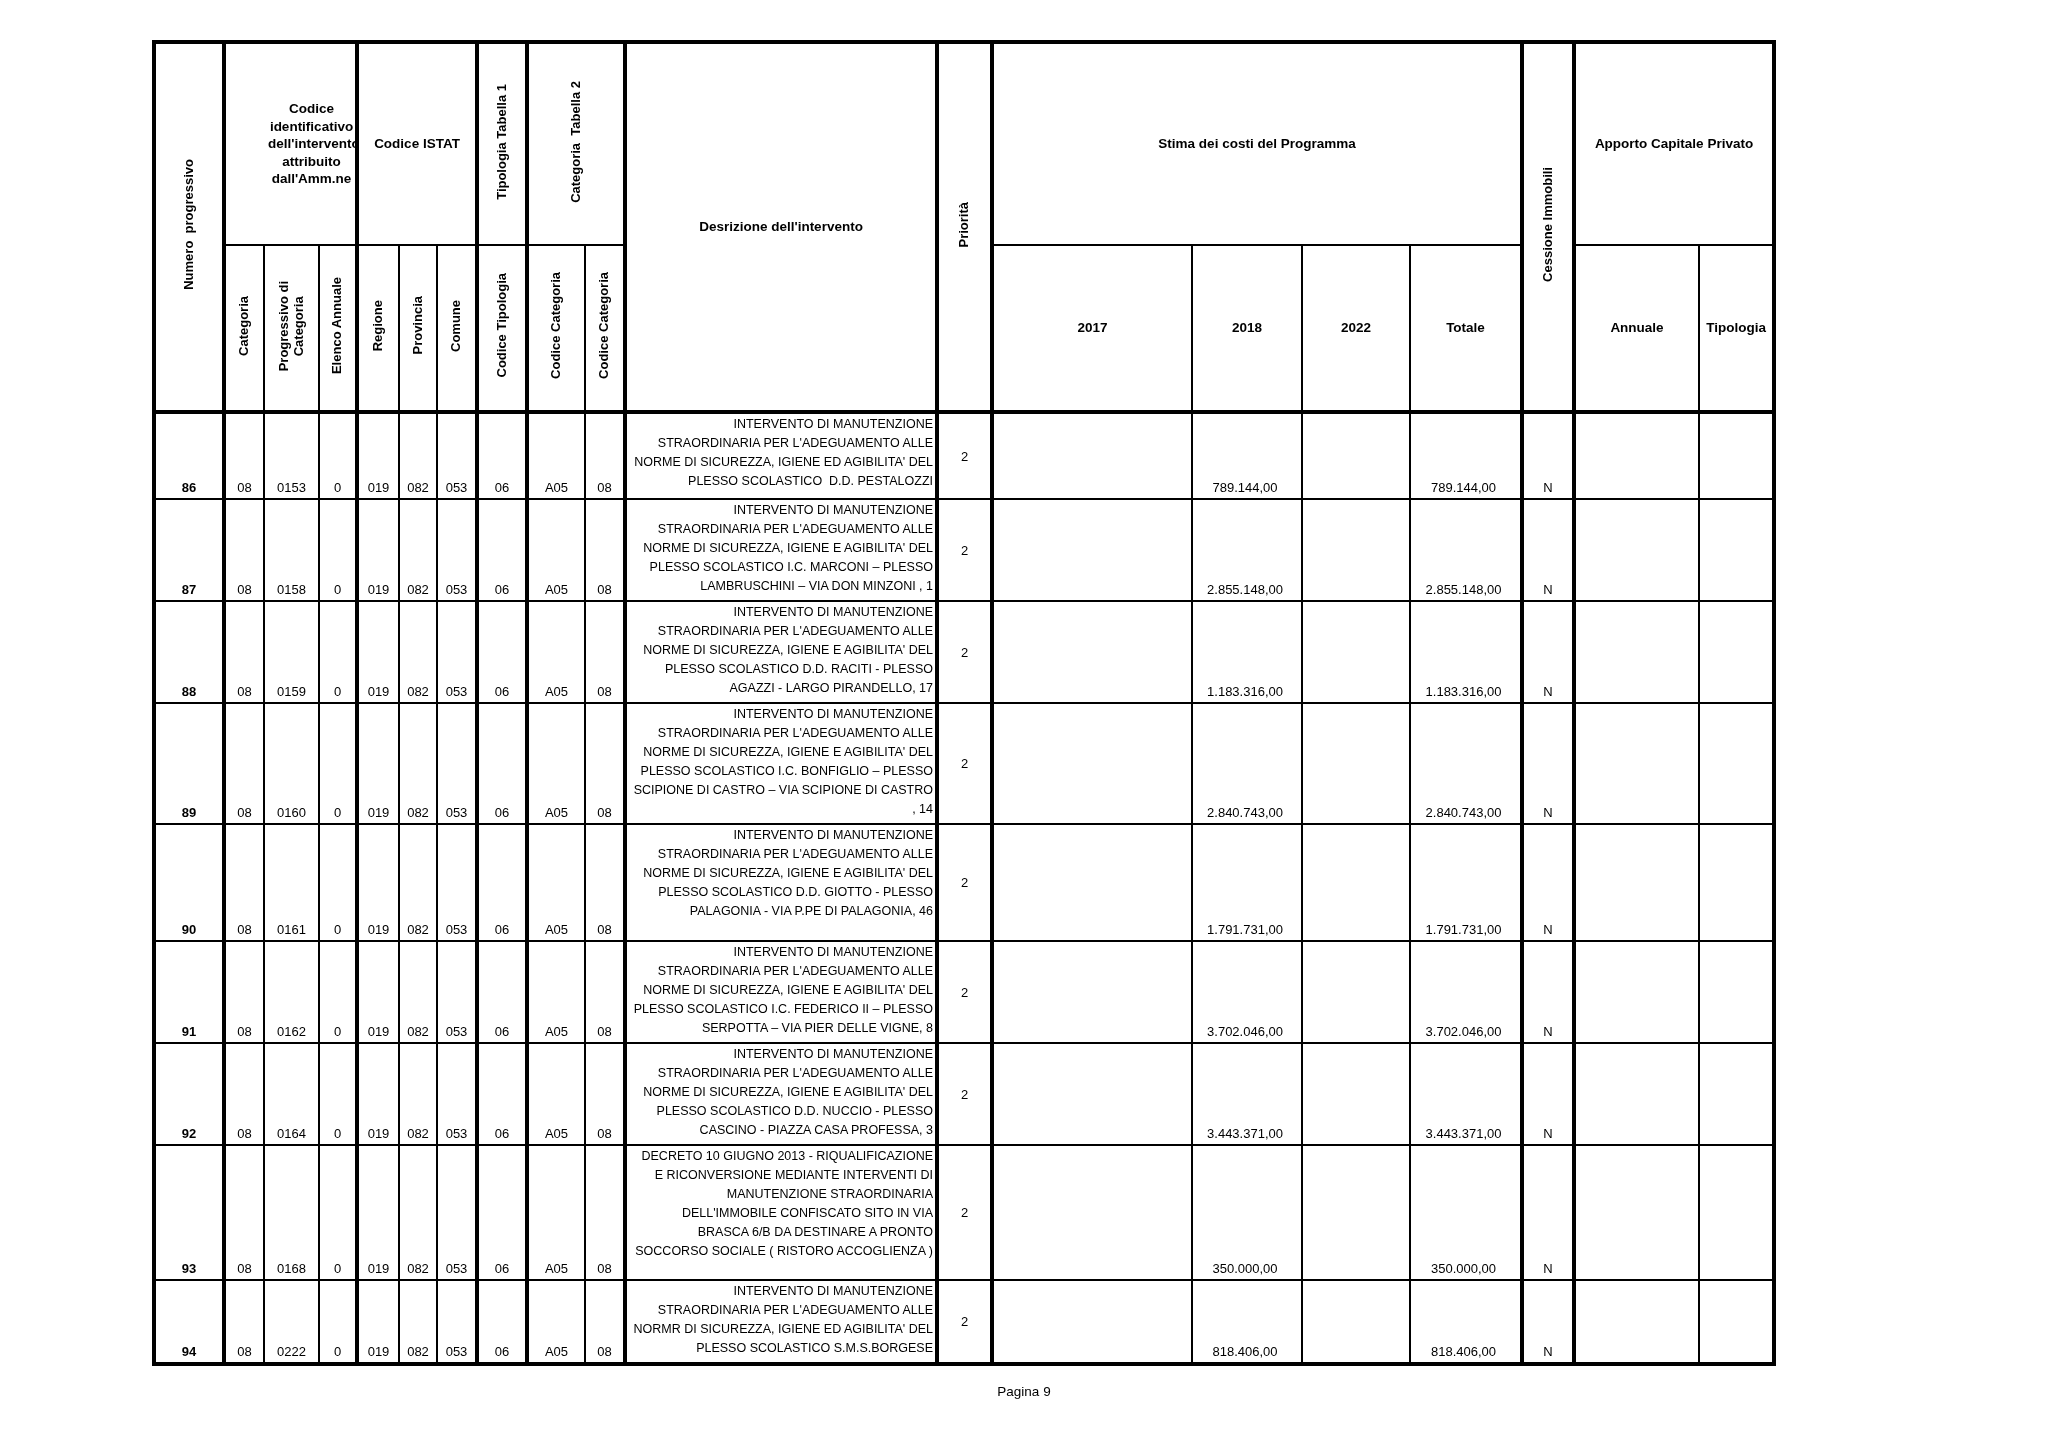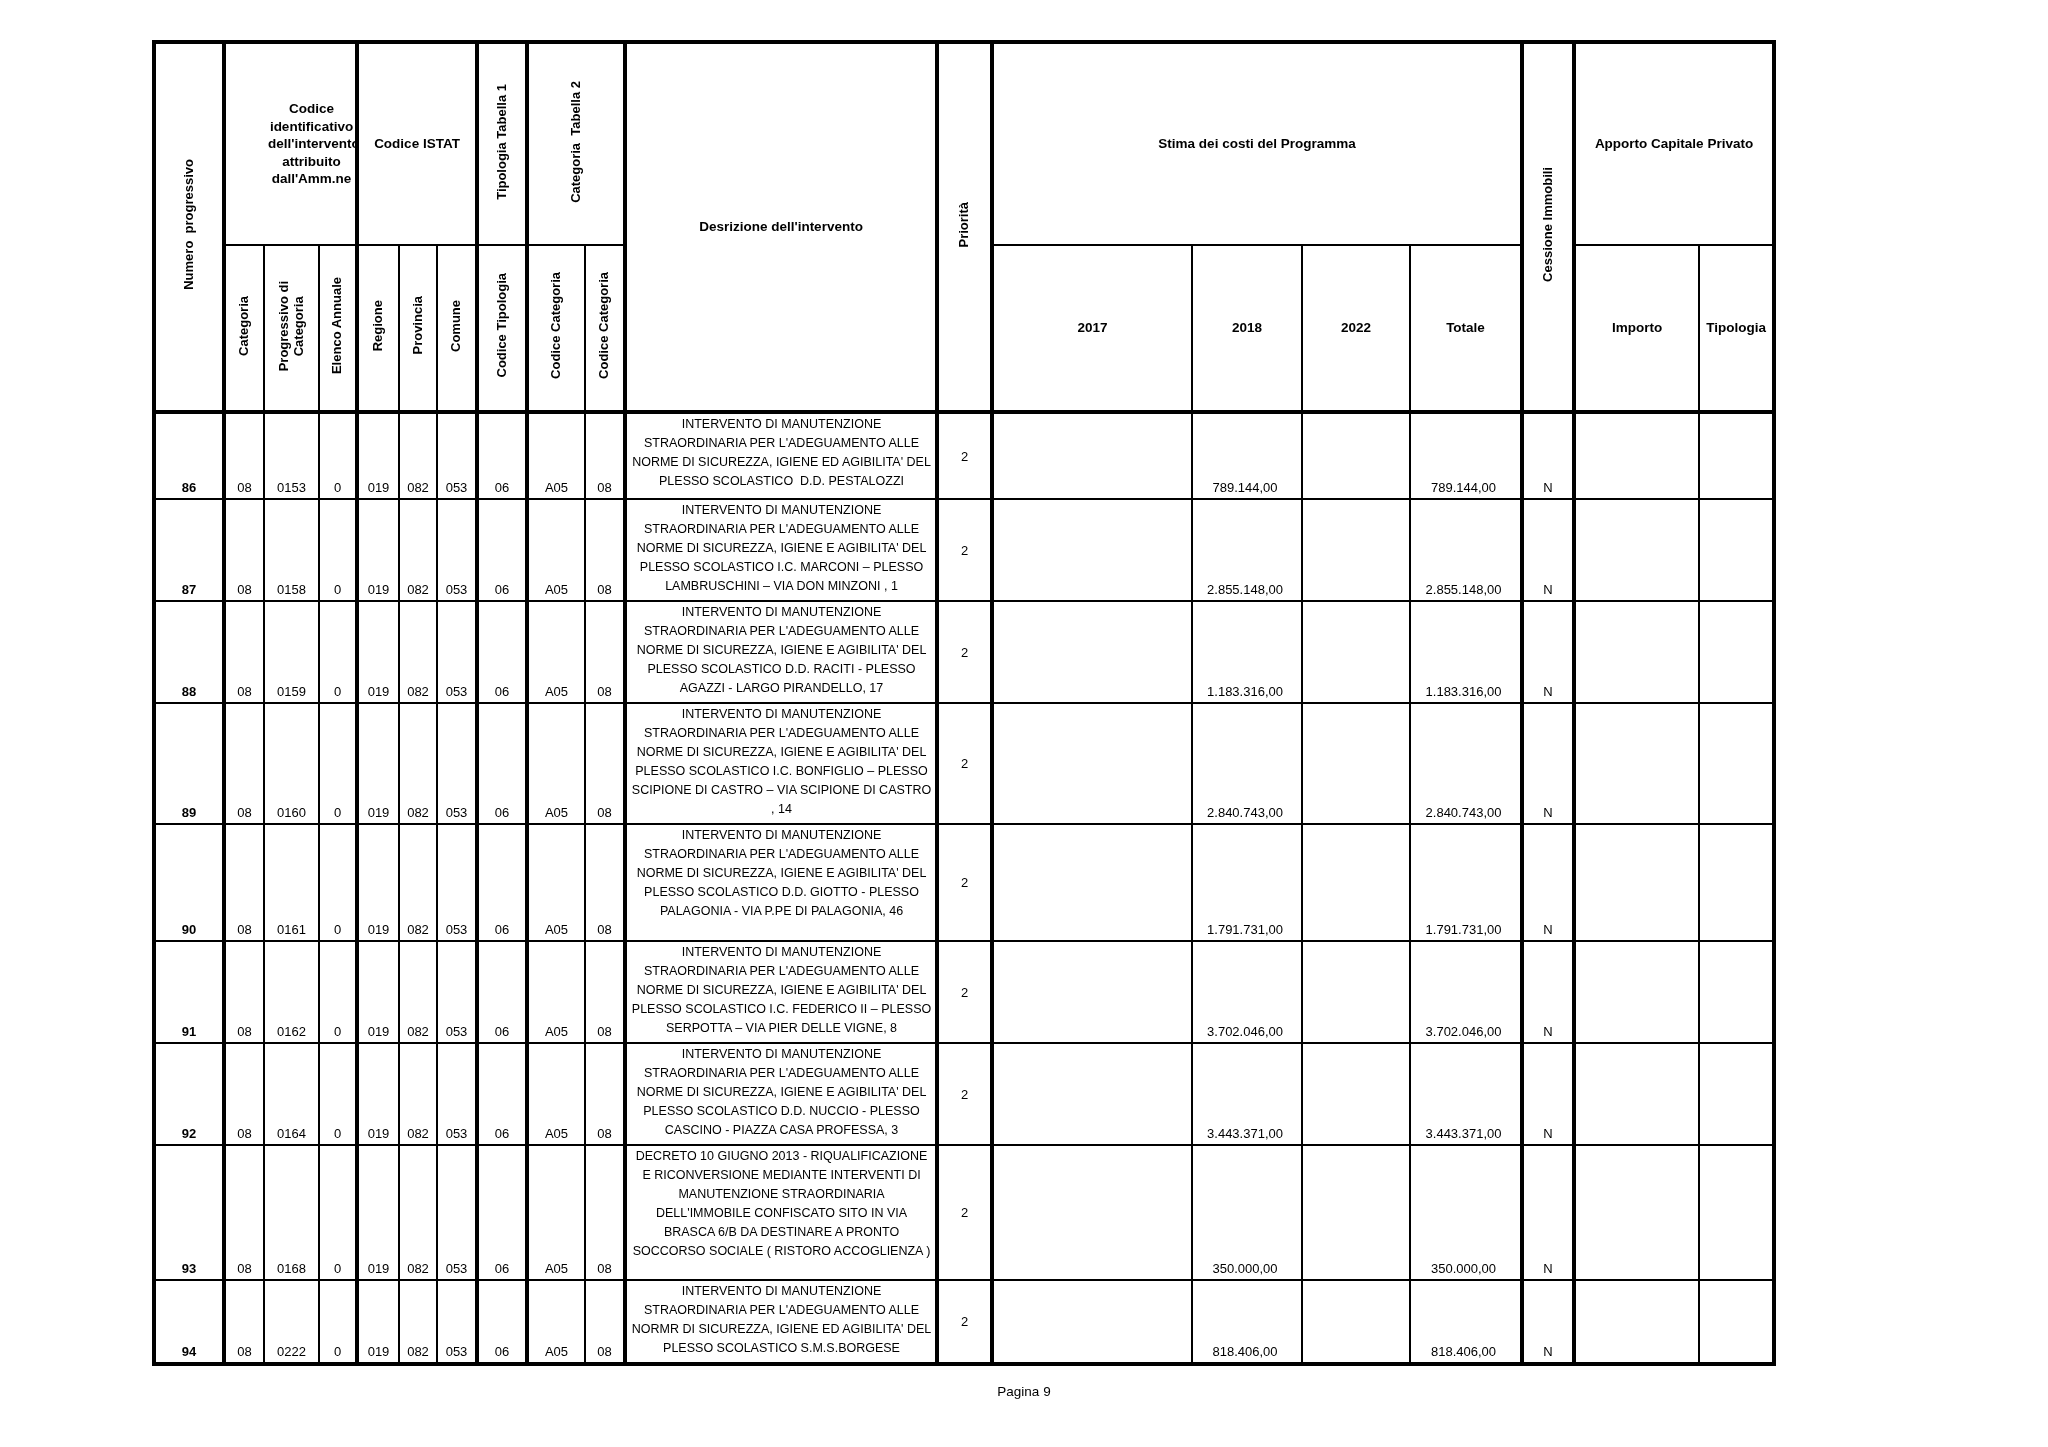--- a/index.html
+++ b/index.html
@@ -37,21 +37,21 @@
     white-space:pre-wrap;
     line-height:1.15;
     font-size:13px;
   }
   .hwrap { white-space:pre-wrap;padding-left:42px; }
 
   td { font-size:13px; }
   td.code  { text-align:center; vertical-align:bottom; padding-bottom:3px; }
   td.num   { font-weight:bold; }
   td.desc  {
-    font-size:12.5px; text-align:center; vertical-align:top;
+    font-size:12.5px; text-align:right; vertical-align:top;
     padding:1px 2px 4px 3px;
     white-space:pre-wrap; line-height:19px;
   }
   td.prio  { text-align:center; vertical-align:middle; }
   td.amt   { text-align:center; vertical-align:bottom; padding:0 4px 3px 0; }
   td.cess  { text-align:center; vertical-align:bottom; padding-bottom:3px; }
 
   .footer {
     position:absolute; top:1384px; left:0; width:2048px;
     text-align:center; font-size:13.5px;
@@ -111,21 +111,21 @@
         <th class="gl"><div class="vert">Regione</div></th>
         <th><div class="vert">Provincia</div></th>
         <th><div class="vert">Comune</div></th>
         <th class="gl"><div class="vert">Codice Tipologia</div></th>
         <th class="gl"><div class="vert">Codice Categoria</div></th>
         <th><div class="vert">Codice Categoria</div></th>
         <th class="gl">2017</th>
         <th>2018</th>
         <th>2022</th>
         <th>Totale</th>
-        <th class="gl">Importo</th>
+        <th class="gl">Annuale</th>
         <th>Tipologia</th>
       </tr>
     </thead>
     <tbody>
   <tr style="height: 87px;">
     <td class="code num">86</td>
     <td class="code gl">08</td>
     <td class="code">0153</td>
     <td class="code">0</td>
     <td class="code gl">019</td>

